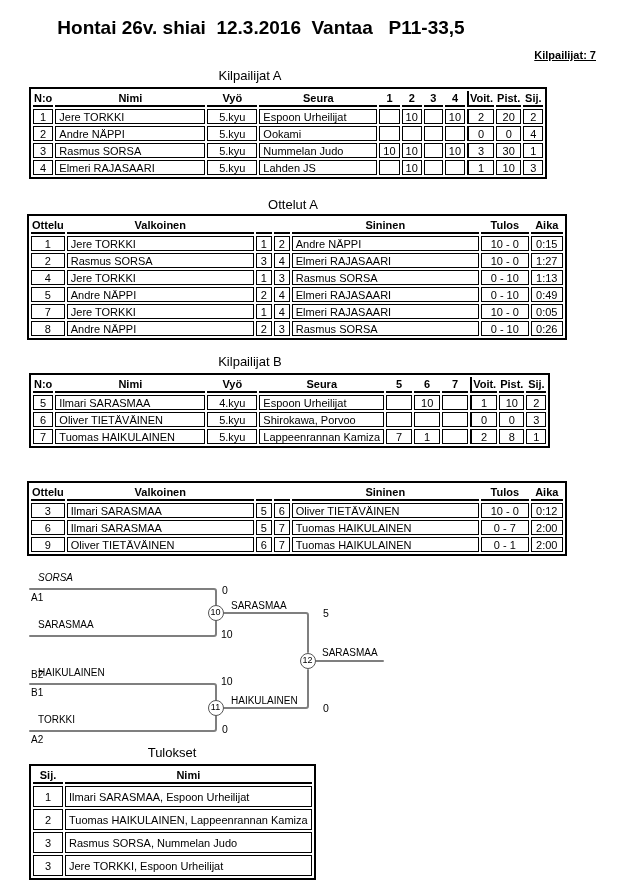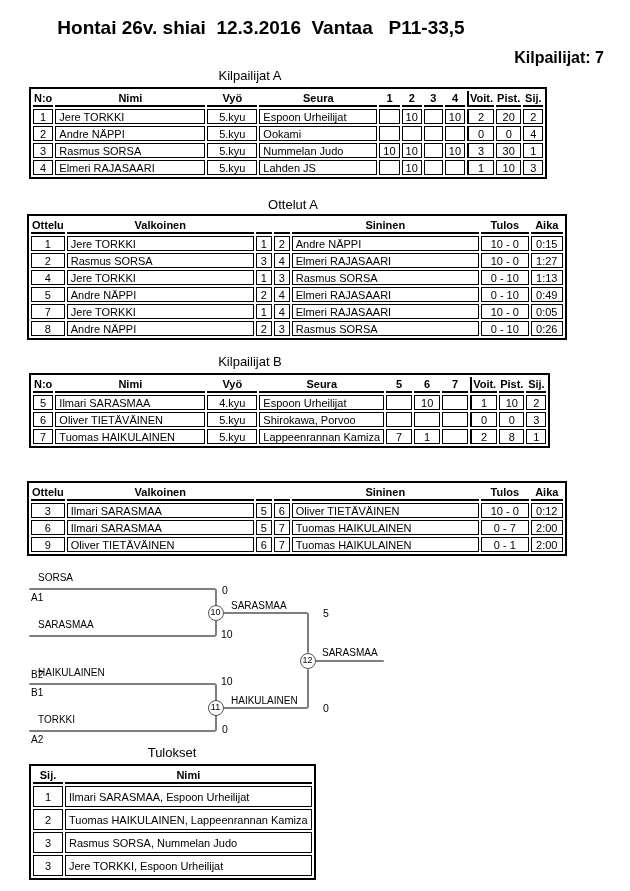--- a/index.html
+++ b/index.html
@@ -6,21 +6,21 @@
   .page {
     position:relative; width:630px; height:891px; background:#ffffff;
     font-family:"Liberation Sans", sans-serif; color:#000; overflow:hidden;
     margin:0 auto;
   }
   .title {
     position:absolute; top:17px; left:0; width:522px; text-align:center;
     font-size:19px; font-weight:bold; white-space:pre;
   }
   .count {
-    position:absolute; top:49px; right:26px; font-size:16px; font-weight:bold;
+    position:absolute; top:49px; right:34px; font-size:11px; font-weight:bold;text-decoration:underline;
   }
   .sec-heading {
     position:absolute; font-size:13px; font-weight:normal; text-align:center;
   }
   table {
     position:absolute; border-collapse:separate; border-spacing:2px;
     border:2px solid #000; table-layout:fixed; background:#fff;
   }
   th, td { box-sizing:border-box; font-size:11px; vertical-align:middle; }
   th {
@@ -345,21 +345,21 @@
       <g fill="none" stroke="#7f7f7f" stroke-width="2" stroke-linecap="round">
         <path d="M30 21 H214 Q216 21 216 23 V37"></path>
         <path d="M30 68 H214 Q216 68 216 66 V53"></path>
         <path d="M224 45 H306 Q308 45 308 47 V84"></path>
         <path d="M30 116 H214 Q216 116 216 118 V133"></path>
         <path d="M30 163 H214 Q216 163 216 161 V148"></path>
         <path d="M224 140 H306 Q308 140 308 138 V102"></path>
         <path d="M316 93 H383"></path>
       </g>
     </svg>
-    <div class="b-name" style="left:38px;top:4px;">SORSA</div>
+    <div class="b-name" style="left:38px;top:4px;font-style:italic;">SORSA</div>
     <div class="b-seed" style="left:31px;top:24px;">A1</div>
     <div class="b-score" style="left:222px;top:16px;">0</div>
     <div class="b-name" style="left:38px;top:51px;">SARASMAA</div>
     <div class="b-seed" style="left:31px;top:73px;margin-top:28px;">B2</div>
     <div class="b-score" style="left:221px;top:60px;">10</div>
     <div class="b-circle" style="left:207.5px;top:36.5px;">10</div>
     <div class="b-name" style="left:231px;top:32px;">SARASMAA</div>
     <div class="b-score" style="left:323px;top:39px;">5</div>
 
     <div class="b-name" style="left:38px;top:99px;">HAIKULAINEN</div>

